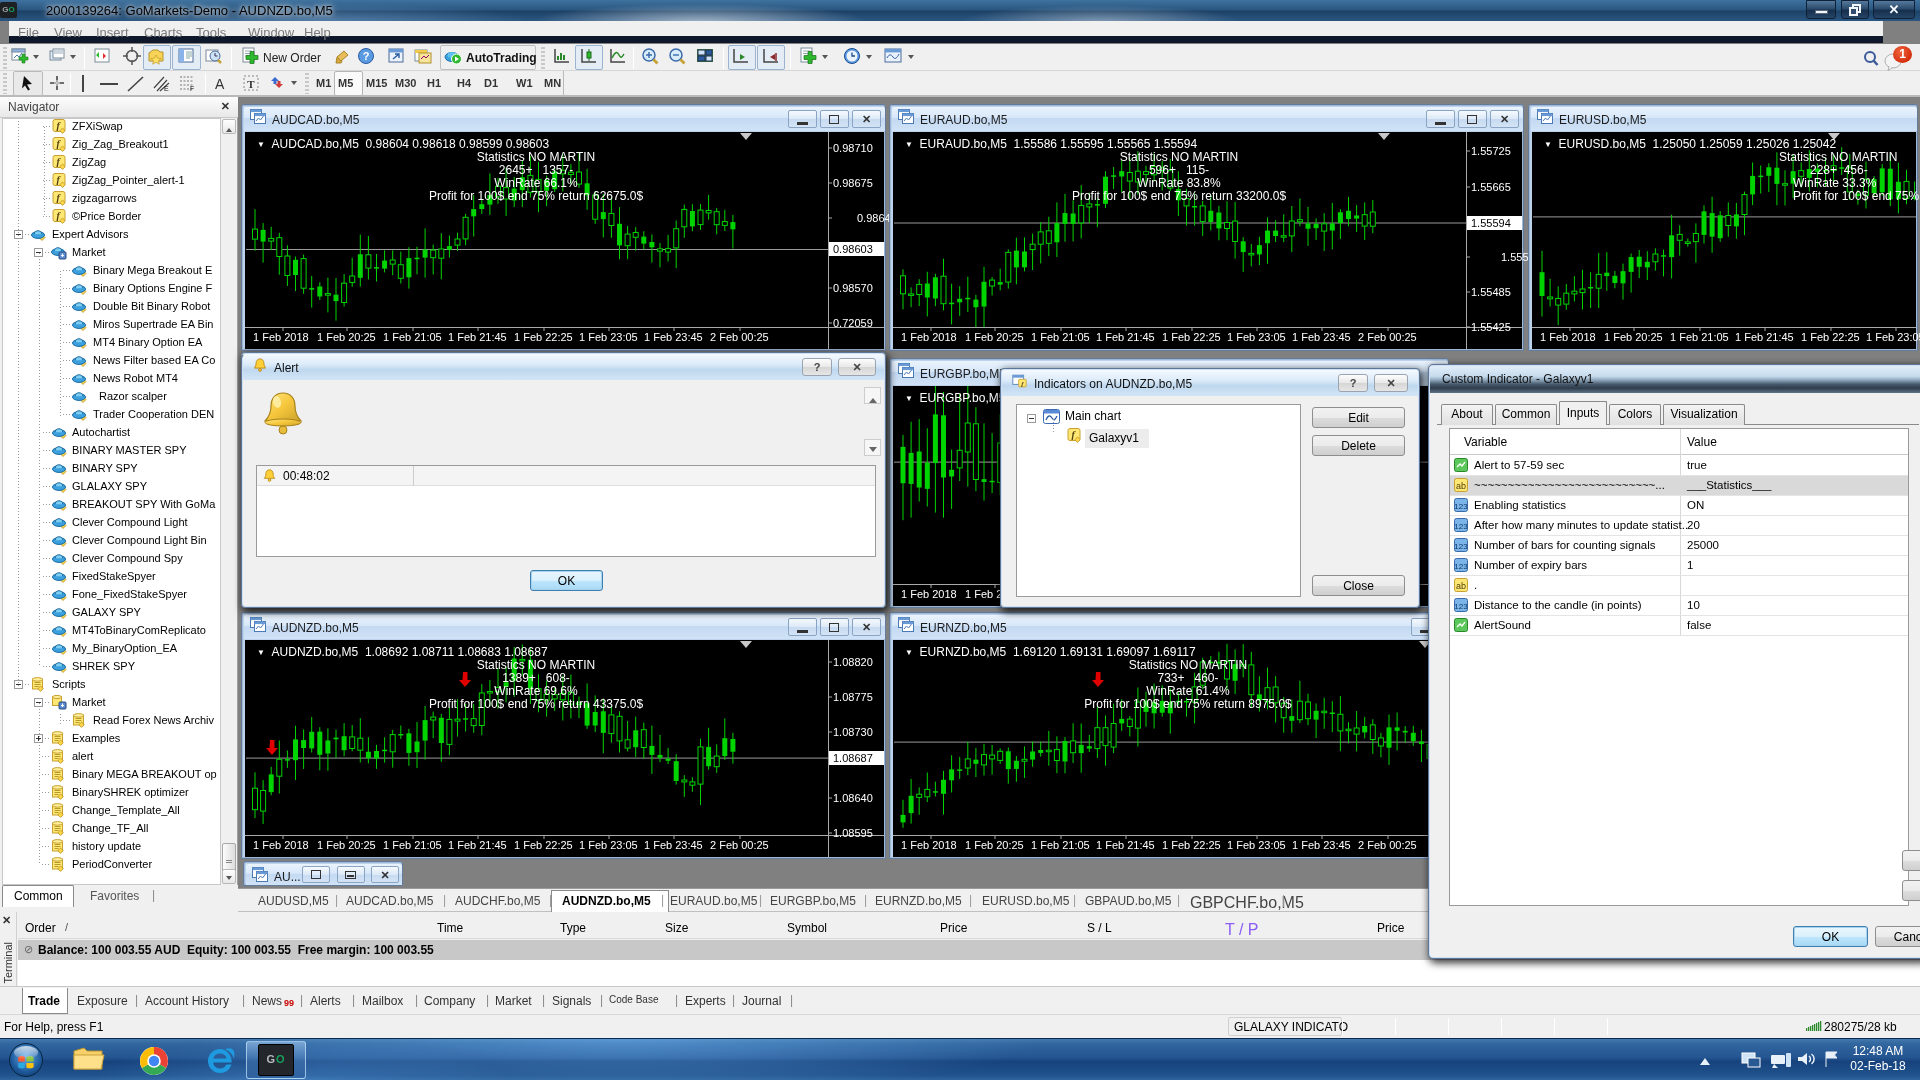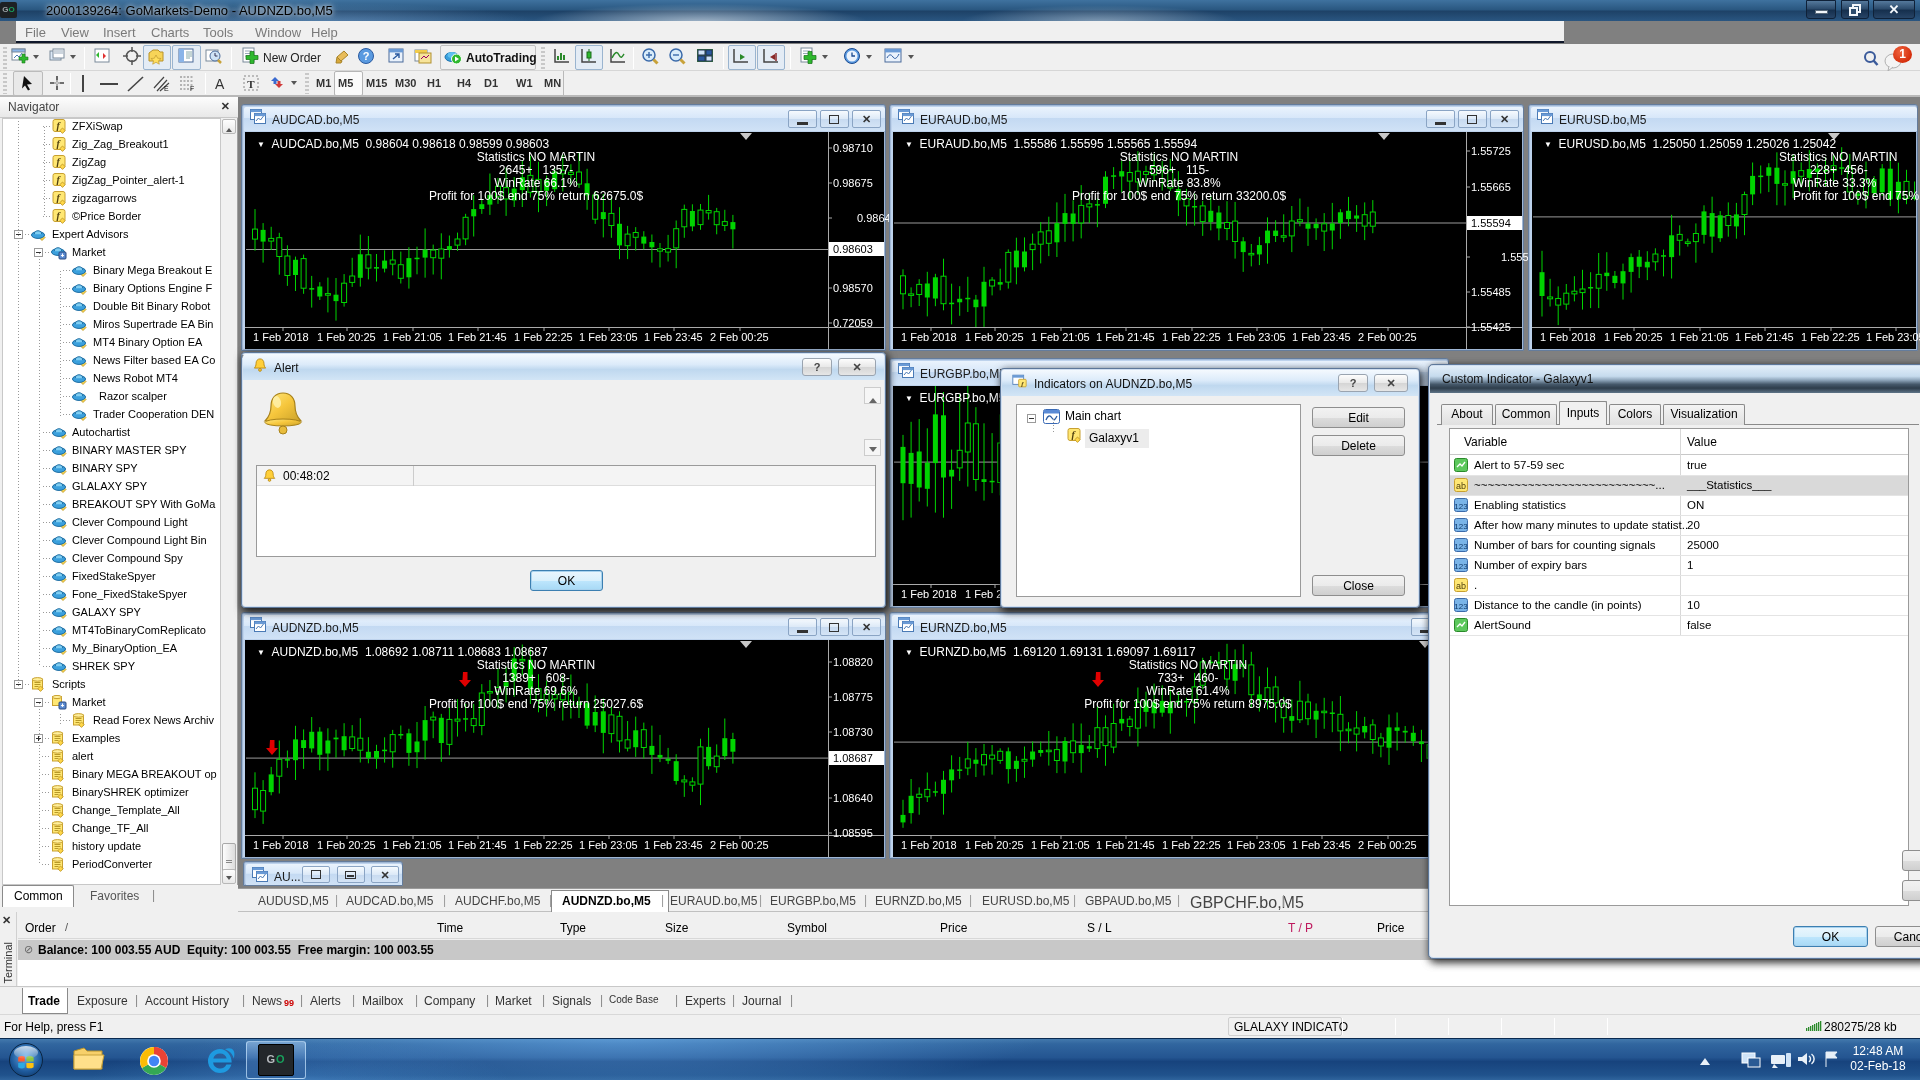--- a/index.html
+++ b/index.html
@@ -28,21 +28,21 @@
 <div class="ab" style="left:0;top:0;width:1920px;height:21px;background:linear-gradient(180deg,#3f729f 0%,#29567f 48%,#1d4166 52%,#2a5681 100%);">
 <div class="ab" style="left:0;top:0;width:1920px;height:21px;background:radial-gradient(ellipse 240px 26px at 700px 22px,rgba(255,255,255,.55),rgba(255,255,255,0) 70%),radial-gradient(ellipse 200px 24px at 1100px 22px,rgba(255,255,255,.4),rgba(255,255,255,0) 70%),radial-gradient(ellipse 300px 30px at 330px 24px,rgba(170,210,255,.35),rgba(255,255,255,0) 70%);"></div>
 <div class="ab" style="left:0px;top:2px;width:17px;height:16px;background:#1d2124;border-radius:2px;color:#9aa0a4;font-size:8px;text-align:center;line-height:16px;font-weight:700">G<span style="color:#18a05c">O</span></div>
 <div class="ab" style="left:46px;top:3px;color:#000;font-size:13px;text-shadow:0 0 4px rgba(255,255,255,.9),0 0 8px rgba(255,255,255,.7)">2000139264: GoMarkets-Demo - AUDNZD.bo,M5</div>
 <div class="ab" style="right:5px;top:0;height:19px;">
  <span style="display:inline-block;width:30px;height:19px;background:linear-gradient(180deg,#55799c,#2d4c6d 45%,#16304e 55%,#274466);border:1px solid #0f2138;border-radius:0 0 3px 3px;position:relative;vertical-align:top"><span style="position:absolute;left:8px;top:9px;width:13px;height:4px;background:#f2f6fa;border:1px solid #5a6a7a"></span></span>
  <span style="display:inline-block;width:28px;height:19px;background:linear-gradient(180deg,#55799c,#2d4c6d 45%,#16304e 55%,#274466);border:1px solid #0f2138;border-radius:0 0 3px 3px;position:relative;vertical-align:top;margin-left:1px"><span style="position:absolute;left:10px;top:3px;width:9px;height:9px;border:2px solid #f2f6fa;background:transparent"></span><span style="position:absolute;left:7px;top:6px;width:9px;height:9px;border:2px solid #f2f6fa;background:#2d4c6d"></span></span>
  <span style="display:inline-block;width:42px;height:19px;background:linear-gradient(180deg,#55799c,#2d4c6d 45%,#16304e 55%,#274466);border:1px solid #0f2138;border-radius:0 0 3px 3px;position:relative;vertical-align:top;margin-left:1px;color:#f4f8fc;font-size:13px;font-weight:700;text-align:center;line-height:17px">✕</span>
 </div>
 </div>
-<div class="ab" style="left:16px;top:21px;width:1548px;height:22px;background:#f0f0f0;border-bottom:2px solid #0f172a;">
+<div class="ab" style="left:9px;top:21px;width:1874px;height:22px;background:#f0f0f0;border-bottom:7px solid #0f172a;">
     <span class="ab" style="left:9px;top:4px;color:#7a7a7a;font-size:13px">File</span>
     <span class="ab" style="left:45px;top:4px;color:#7a7a7a;font-size:13px">View</span>
     <span class="ab" style="left:87px;top:4px;color:#7a7a7a;font-size:13px">Insert</span>
     <span class="ab" style="left:135px;top:4px;color:#7a7a7a;font-size:13px">Charts</span>
     <span class="ab" style="left:187px;top:4px;color:#7a7a7a;font-size:13px">Tools</span>
     <span class="ab" style="left:239px;top:4px;color:#7a7a7a;font-size:13px">Window</span>
     <span class="ab" style="left:295px;top:4px;color:#7a7a7a;font-size:13px">Help</span>
   </div>
 <div class="ab" style="left:0;top:44px;width:1920px;height:27px;background:#f0f0f0;border-bottom:1px solid #d6d6d6">
     <div class="ab" style="left:3px;top:3px;width:4px;height:22px;background:repeating-linear-gradient(180deg,#c8c8c8 0 2px,#f0f0f0 2px 4px)"></div>
@@ -1347,21 +1347,21 @@
           <line x1="364" y1="195" x2="364" y2="199" stroke="#aaa"></line>
           <line x1="429" y1="195" x2="429" y2="199" stroke="#aaa"></line>
           <line x1="495" y1="195" x2="495" y2="199" stroke="#aaa"></line>
           <path d="M 27 100 l 4.5 0 l 0 8 l 3.5 0 l -6 7 l -6 -7 l 3.5 0 z" fill="#e00000" transform="translate(-2,0)"></path>
           <path d="M 220 32 l 4.5 0 l 0 8 l 3.5 0 l -6 7 l -6 -7 l 3.5 0 z" fill="#e00000" transform="translate(-2,0)"></path>
         </svg>
         <div class="ab ohlc" style="left:12px;top:5px;"><span style="font-size:8px;vertical-align:1px">▼</span>&nbsp;&nbsp;AUDNZD.bo,M5&nbsp;&nbsp;1.08692 1.08711 1.08683 1.08687</div>
         <div class="ab stat" style="left:41px;top:18px;width:500px;">Statistics NO MARTIN</div>
         <div class="ab stat" style="left:41px;top:31px;width:500px;">1389+&nbsp;&nbsp;&nbsp;608-</div>
         <div class="ab stat" style="left:41px;top:44px;width:500px;">WinRate 69.6%</div>
-        <div class="ab stat" style="left:41px;top:57px;width:500px;">Profit for 100$ end 75% return 25027.6$</div>
+        <div class="ab stat" style="left:41px;top:57px;width:500px;">Profit for 100$ end 75% return 43375.0$</div>
         <div class="ab plab" style="left:588px;top:16px;">1.08820</div>
         <div class="ab plab" style="left:588px;top:51px;">1.08775</div>
         <div class="ab plab" style="left:588px;top:86px;">1.08730</div>
         <div class="ab plab" style="left:588px;top:152px;">1.08640</div>
         <div class="ab plab" style="left:588px;top:187px;">1.08595</div>
         <div class="ab pbox" style="left:584px;top:111px;width:55px;">1.08687</div>
         <div class="ab tlab" style="left:8px;top:199px;">1 Feb 2018</div>
         <div class="ab tlab" style="left:72px;top:199px;">1 Feb 20:25</div>
         <div class="ab tlab" style="left:138px;top:199px;">1 Feb 21:05</div>
         <div class="ab tlab" style="left:203px;top:199px;">1 Feb 21:45</div>
@@ -1602,21 +1602,21 @@
     </div>
     <div class="ab" style="left:18px;top:5px;width:1902px;height:22px;background:#f0f0f0;border-bottom:1px solid #d8d8d8">
       <span class="ab" style="left:7px;top:4px;font-size:12px;color:#000">Order</span>
       <span class="ab" style="left:47px;top:4px;font-size:11px;color:#555">/</span>
       <span class="ab" style="left:419px;top:4px;font-size:12px;color:#000">Time</span>
       <span class="ab" style="left:542px;top:4px;font-size:12px;color:#000">Type</span>
       <span class="ab" style="left:647px;top:4px;font-size:12px;color:#000">Size</span>
       <span class="ab" style="left:769px;top:4px;font-size:12px;color:#000">Symbol</span>
       <span class="ab" style="left:922px;top:4px;font-size:12px;color:#000">Price</span>
       <span class="ab" style="left:1069px;top:4px;font-size:12px;color:#000">S / L</span>
-      <span class="ab" style="left:1270px;top:4px;font-size:12px;color:#be185d">T / P</span>
+      <span class="ab" style="left:1207px;top:4px;font-size:16px;color:#8b5cf6">T / P</span>
       <span class="ab" style="left:1359px;top:4px;font-size:12px;color:#000">Price</span>
     </div>
     <div class="ab" style="left:18px;top:28px;width:1902px;height:20px;background:#c8c8c8">
       <span style="position:absolute;left:6px;top:3px;color:#666;font-size:11px">⊘</span>
       <span style="position:absolute;left:20px;top:3px;font-size:12px;font-weight:700;color:#000">Balance: 100 003.55 AUD&nbsp;&nbsp;Equity: 100 003.55&nbsp;&nbsp;Free margin: 100 003.55</span>
     </div>
     <div class="ab" style="left:18px;top:48px;width:1902px;height:26px;background:#fff"></div>
     <div class="ab" style="left:0;top:74px;width:1920px;height:28px;background:#f0f0f0;border-top:1px solid #c8c8c8">
       <div class="ab" style="left:22px;top:1px;width:46px;height:26px;background:#fff;border:1px solid #8a8a8a;border-top:0"></div>
       <span class="ab" style="left:28px;top:7px;font-size:12px;font-weight:700">Trade</span>

